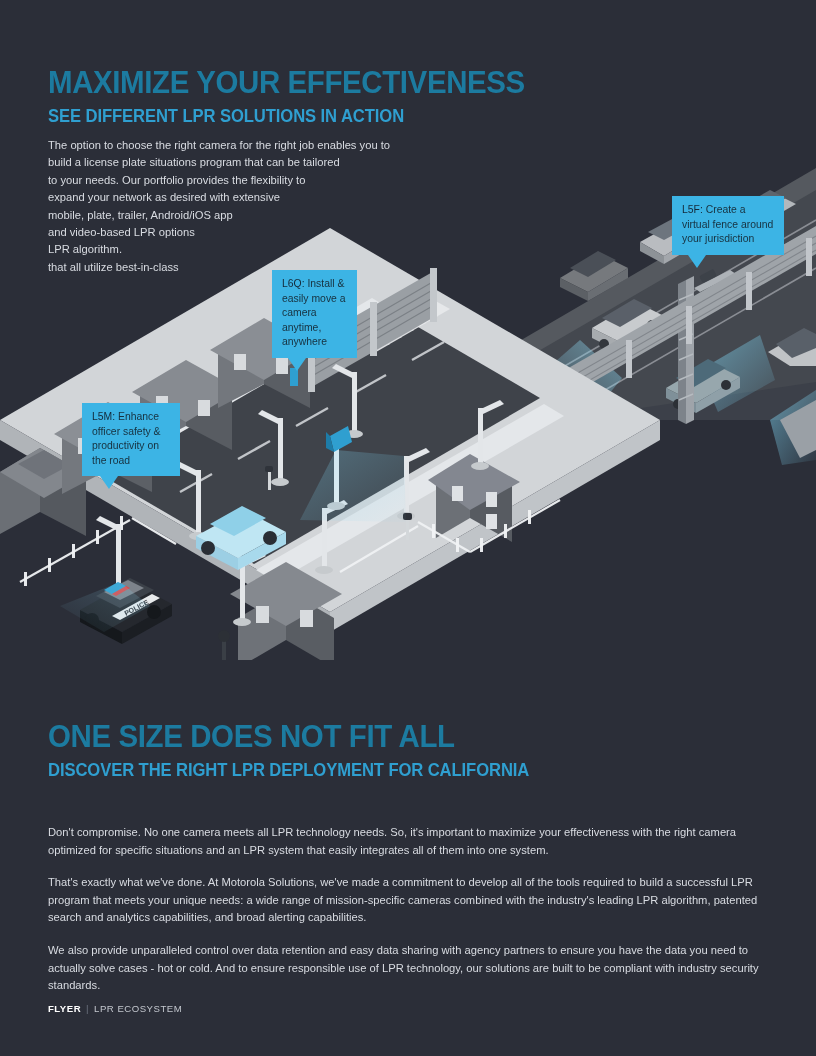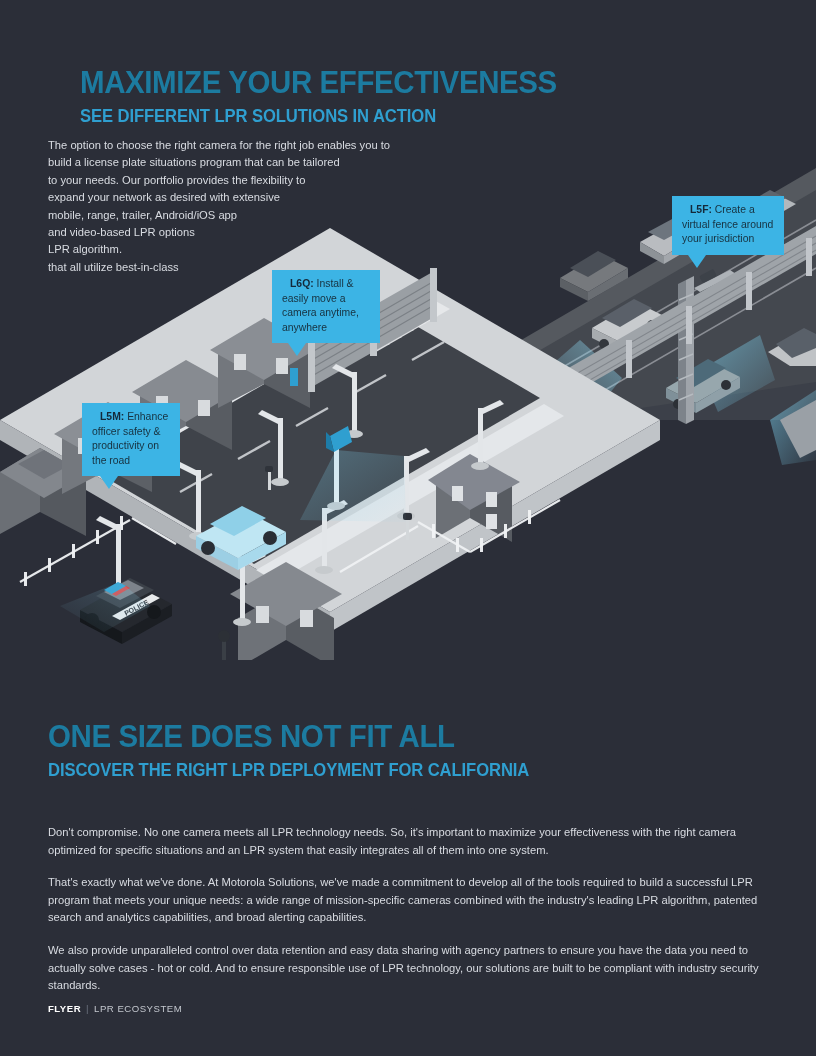--- a/index.html
+++ b/index.html
@@ -16,21 +16,20 @@
     font-family: "Liberation Sans", sans-serif;
     -webkit-font-smoothing: antialiased;
   }
 
   
   .hero-head {
     position: absolute;
     left: 48px;
     top: 66px;
     width: 640px;
-    margin-left: 32px;
   }
   .h1 {
     font-size: 31px;
     line-height: 34px;
     font-weight: bold;
     letter-spacing: -0.4px;
     color: #1c7ba0;
     margin: 0;
     font-stretch: condensed;
     transform: scaleX(0.95);
@@ -70,30 +69,30 @@
   
   .callout {
     position: absolute;
     background: #3cb4e5;
     color: #17313f;
     font-size: 10.4px;
     line-height: 14.6px;
     padding: 7px 9px 8px 10px;
     box-sizing: border-box;
   }
-  .callout b { color: #14293a; font-weight: bold; margin-left: 8px; }
+  .callout b { color: #14293a; font-weight: normal; }
   .callout .tail {
     position: absolute;
     width: 0;
     height: 0;
     border-left: 9px solid transparent;
     border-right: 9px solid transparent;
     border-top: 13px solid #3cb4e5;
   }
-  #callout-l6q { left: 272px; top: 270px; width: 108px; }
+  #callout-l6q { left: 272px; top: 270px; width: 85px; }
   #callout-l6q .tail { left: 16px; bottom: -13px; }
   #callout-l5m { left: 82px; top: 403px; width: 98px; }
   #callout-l5m .tail { left: 18px; bottom: -13px; }
   #callout-l5f { left: 672px; top: 196px; width: 112px; }
   #callout-l5f .tail { left: 16px; bottom: -13px; }
 
   
   .lower-head {
     position: absolute;
     left: 48px;
@@ -153,21 +152,21 @@
   <div class="hero-head">
     <div class="h1">MAXIMIZE YOUR EFFECTIVENESS</div>
     <div class="h2">SEE DIFFERENT LPR SOLUTIONS IN ACTION</div>
   </div>
 
   <div class="intro">
     <div>The option to choose the right camera for the right job enables you to</div>
     <div>build a license plate situations program that can be tailored</div>
     <div>to your needs. Our portfolio provides the flexibility to</div>
     <div>expand your network as desired with extensive</div>
-    <div>mobile, range, trailer, Android/iOS app</div>
+    <div>mobile, plate, trailer, Android/iOS app</div>
     <div>and video-based LPR options</div>
     <div>LPR algorithm.</div>
     <div>that all utilize best-in-class</div>
   </div>
 
   <div class="scene">
     <svg width="816" height="540" viewBox="0 0 816 540" xmlns="http://www.w3.org/2000/svg">
       <defs>
         <linearGradient id="coneGrad" x1="0" y1="0" x2="1" y2="1">
           <stop offset="0%" stop-color="#7fd4f2" stop-opacity="0.55"></stop>

